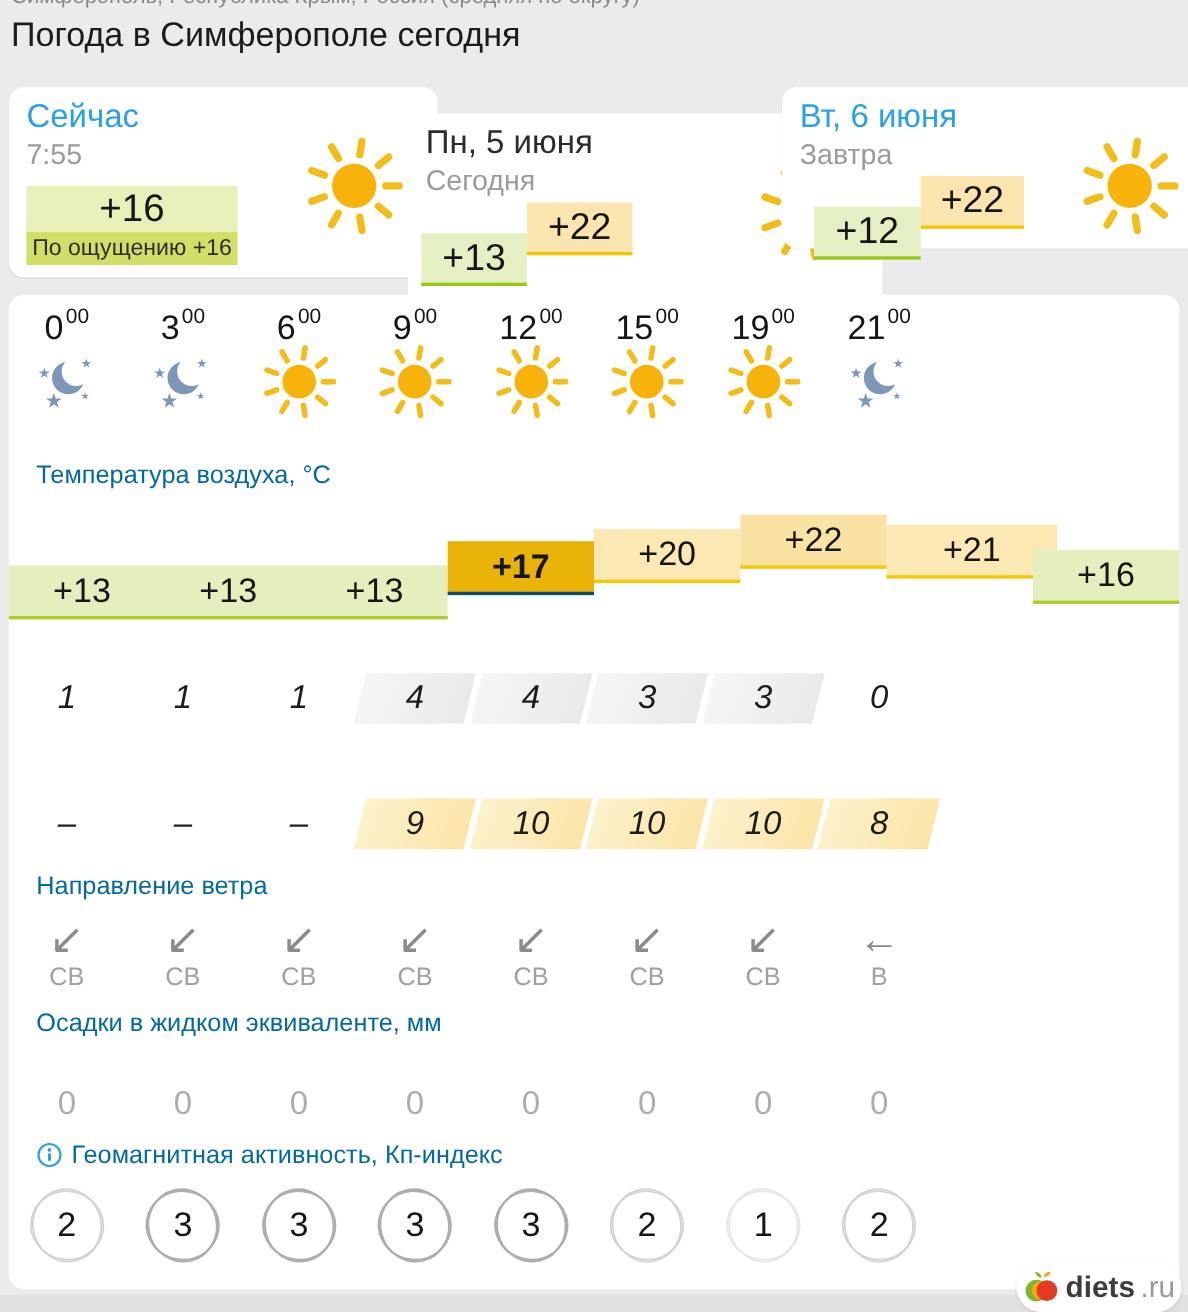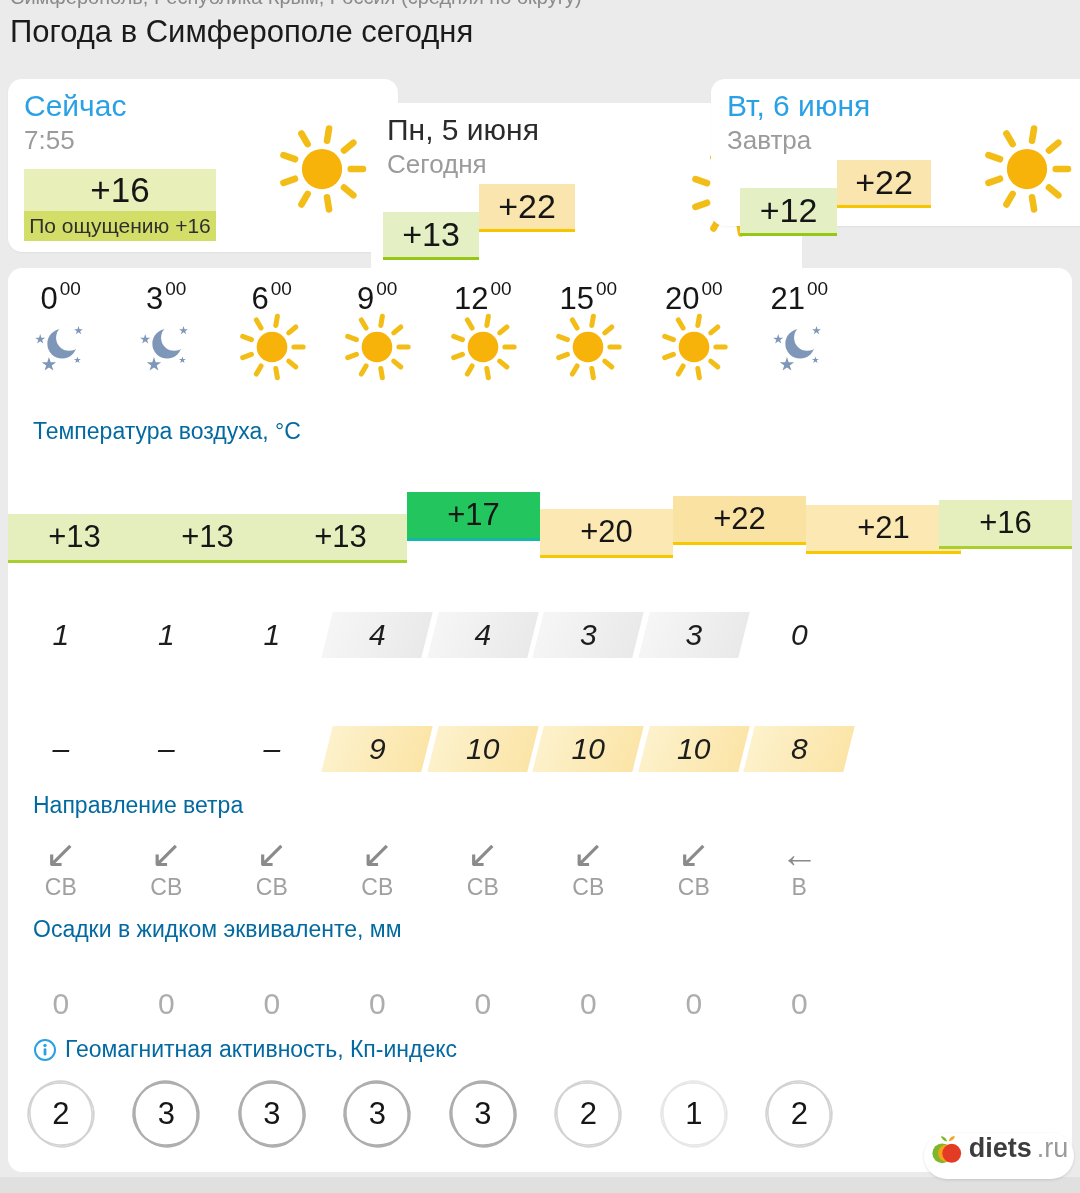--- a/index.html
+++ b/index.html
@@ -60,22 +60,22 @@
   .lbl-wind{top:306px;}
   .lbl-gust{top:416px;}
   .lbl-dir{top:524px;}
   .lbl-precip{top:648px;}
   .lbl-geo{top:768px;left:25px;display:flex;align-items:center;gap:8px;}
 
   
   .band{position:absolute;height:46px;display:flex;align-items:center;justify-content:center;font-size:31px;color:#161616;}
   .band span{width:133px;text-align:center;}
   .band-g{background:#e5efbd;border-bottom:3px solid #a8cf2e;}
-  .band-y{background:#22c55e;border-bottom:3px solid #14b8a6;}
-  .band-o{background:#fbe8b2;border-bottom:3px solid #f6c800;margin-top:28px;}
+  .band-y{background:#eab308;border-bottom:3px solid #0c4a6e;font-weight:bold;}
+  .band-o{background:#fbe8b2;border-bottom:3px solid #f6c800;}
   .b0{left:0;width:399px;top:246px;}
   .b3{left:399px;width:133px;top:224px;}
   .b4{left:532px;width:133px;top:213px;}
   .b5{left:665px;width:133px;top:200px;background:#fae2a2;}
   .b6{left:798px;width:155px;top:209px;}
   .b7{left:931px;width:133px;top:232px;}
 
   
   .wind-cells{top:344px;}
   .gust-cells{top:458px;}
@@ -103,22 +103,22 @@
     font-size:31px;color:#161616;}
   .kp-1 ellipse{stroke:#e6e6e6;}
   .kp-2 ellipse{stroke:#d2d2d2;}
   .kp-3 ellipse{stroke:#aeaeae;}
   .kp-1 .e3,.kp-2 .e3{display:none;}
 
   .info-badge{width:24px;height:24px;flex:0 0 24px;}
 
   
   .footer-strip{position:absolute;left:0;bottom:0;width:1080px;height:16px;background:#e0e0e0;}
-  .logo{position:absolute;right:6px;bottom:14px;width:150px;height:46px;background:#fff;border-radius:23px;
-    display:flex;justify-content:center;gap:5px;box-shadow:0 1px 3px rgba(0,0,0,.12);}
+  .logo{position:absolute;right:6px;bottom:0;width:150px;height:46px;background:#fff;border-radius:23px;
+    display:flex;align-items:center;justify-content:center;gap:5px;box-shadow:0 1px 3px rgba(0,0,0,.12);}
   .logo-brand{font-size:27px;font-weight:bold;color:#3d3d3d;}
   .logo-tld{font-size:27px;color:#9a9a9a;}
   .apple{width:34px;height:34px;position:relative;}
 </style>
 </head>
 <body>
 
 <div class="clipline">
   <span>Симферополь, Республика Крым, Россия (средняя по округу)</span>
 </div>
@@ -199,21 +199,21 @@
 
 <div class="panel">
 
   <div class="row hour-labels">
     <div class="col hour-label"><span>0</span><sup>00</sup></div>
     <div class="col hour-label"><span>3</span><sup>00</sup></div>
     <div class="col hour-label"><span>6</span><sup>00</sup></div>
     <div class="col hour-label"><span>9</span><sup>00</sup></div>
     <div class="col hour-label"><span>12</span><sup>00</sup></div>
     <div class="col hour-label"><span>15</span><sup>00</sup></div>
-    <div class="col hour-label"><span>20</span><sup>00</sup></div>
+    <div class="col hour-label"><span>19</span><sup>00</sup></div>
     <div class="col hour-label"><span>21</span><sup>00</sup></div>
   </div>
 
   <div class="row hour-icons">
     <div class="col"><span class="wicon moon">
       
       <svg class="moon-svg" width="70" height="70" viewBox="0 0 64 64">
             <circle cx="33" cy="29" r="13.5" fill="#7E97B9"></circle>
             <circle cx="39.5" cy="23.5" r="12" fill="#ffffff"></circle>
             <path d="M0,-6 L1.35,-1.86 L5.71,-1.85 L2.19,0.71 L3.53,4.85 L0,2.3 L-3.53,4.85 L-2.19,0.71 L-5.71,-1.85 L-1.35,-1.86 Z" transform="translate(13,25) scale(0.8)" fill="#7E97B9"></path>

